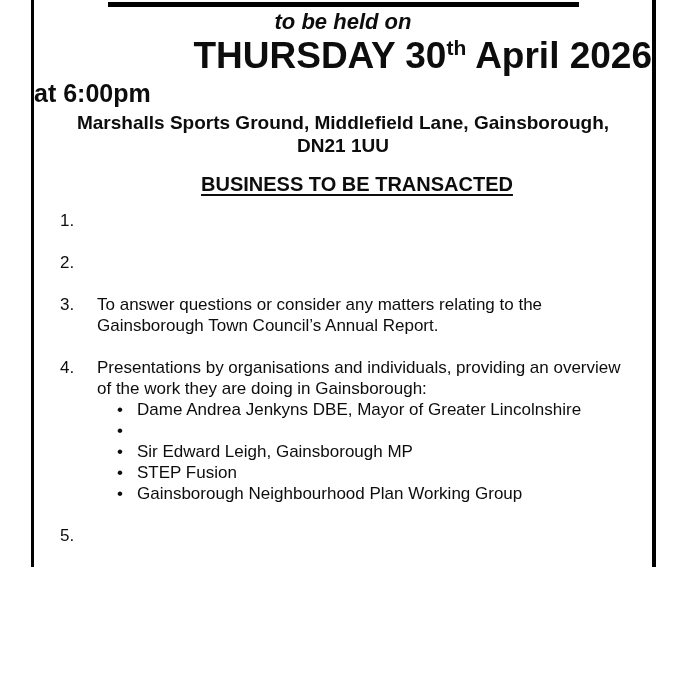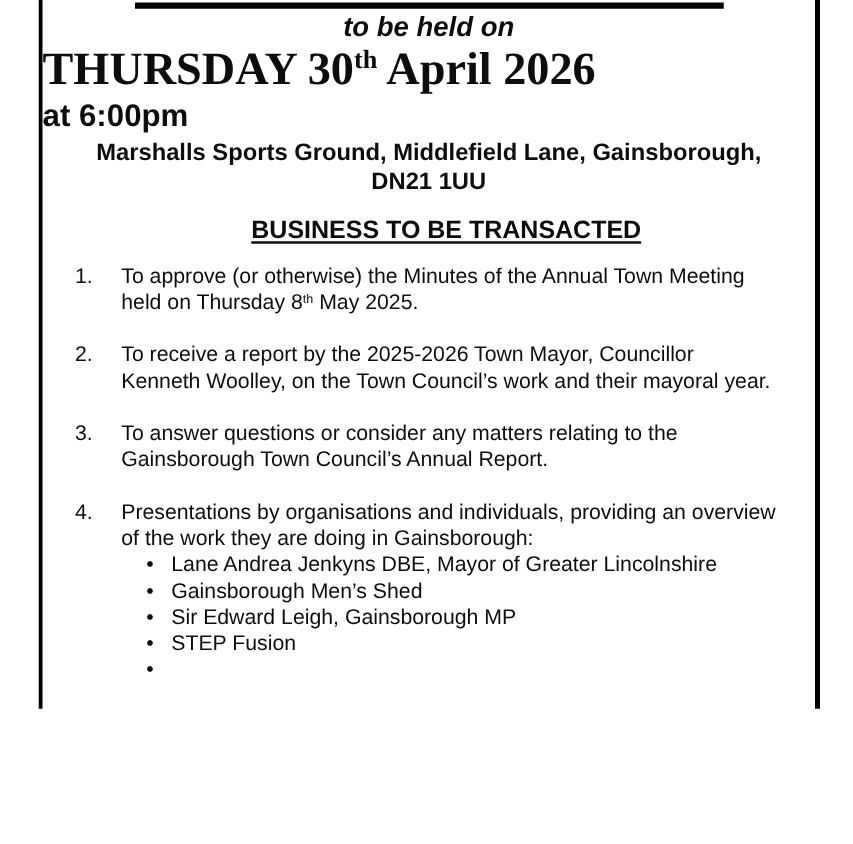--- a/index.html
+++ b/index.html
@@ -39,25 +39,24 @@
   }
   .held-on {
     text-align: center;
     font-size: 22px;
     font-weight: bold;
     font-style: italic;
     line-height: 27px;
     margin-top: 1px;
   }
   .date-line {
-    text-align: left;
+    text-align: right;
     font-size: 37px;
     font-weight: bold;
     line-height: 41px;
-    font-family: Liberation Serif, serif;
   }
   .date-line sup {
     font-size: 21px;
     vertical-align: 13px;
     line-height: 0;
   }
   .time-line {
     text-align: left;
     font-size: 25px;
     font-weight: bold;
@@ -137,55 +136,53 @@
 
     <div class="venue-line first">Marshalls Sports Ground, Middlefield Lane, Gainsborough,</div>
     <div class="venue-line">DN21 1UU</div>
 
     <div class="section-heading">BUSINESS TO BE TRANSACTED</div>
 
     <div class="agenda">
 
       <div class="agenda-item first">
         <span class="agenda-num">1.</span>
-        <span class="agenda-text"><span>To approve (or otherwise) the Minutes of the Annual Town Meeting held on Thursday 8</span><sup>th</sup><span> May 2025.</span></span>
       </div>
 
       <div class="agenda-item">
         <span class="agenda-num">2.</span>
-        <span class="agenda-text">To receive a report by the 2025-2026 Town Mayor, Councillor Kenneth Woolley, on the Town Council’s work and their mayoral year.</span>
       </div>
 
       <div class="agenda-item">
         <span class="agenda-num">3.</span>
         <span class="agenda-text">To answer questions or consider any matters relating to the Gainsborough Town Council’s Annual Report.</span>
       </div>
 
       <div class="agenda-item">
         <span class="agenda-num">4.</span>
         <span class="agenda-text">
           <span>Presentations by organisations and individuals, providing an overview of the work they are doing in Gainsborough:</span>
           <span class="bullet-row">
             <span class="bullet-marker">•</span>
-            <span>Lane Andrea Jenkyns DBE, Mayor of Greater Lincolnshire</span>
+            <span>Dame Andrea Jenkyns DBE, Mayor of Greater Lincolnshire</span>
           </span>
           <span class="bullet-row">
             <span class="bullet-marker">•</span>
-            <span>Gainsborough Men’s Shed</span>
           </span>
           <span class="bullet-row">
             <span class="bullet-marker">•</span>
             <span>Sir Edward Leigh, Gainsborough MP</span>
           </span>
           <span class="bullet-row">
             <span class="bullet-marker">•</span>
             <span>STEP Fusion</span>
           </span>
           <span class="bullet-row">
             <span class="bullet-marker">•</span>
+            <span>Gainsborough Neighbourhood Plan Working Group</span>
           </span>
         </span>
       </div>
 
       <div class="agenda-item">
         <span class="agenda-num">5.</span>
       </div>
 
     </div>
 

